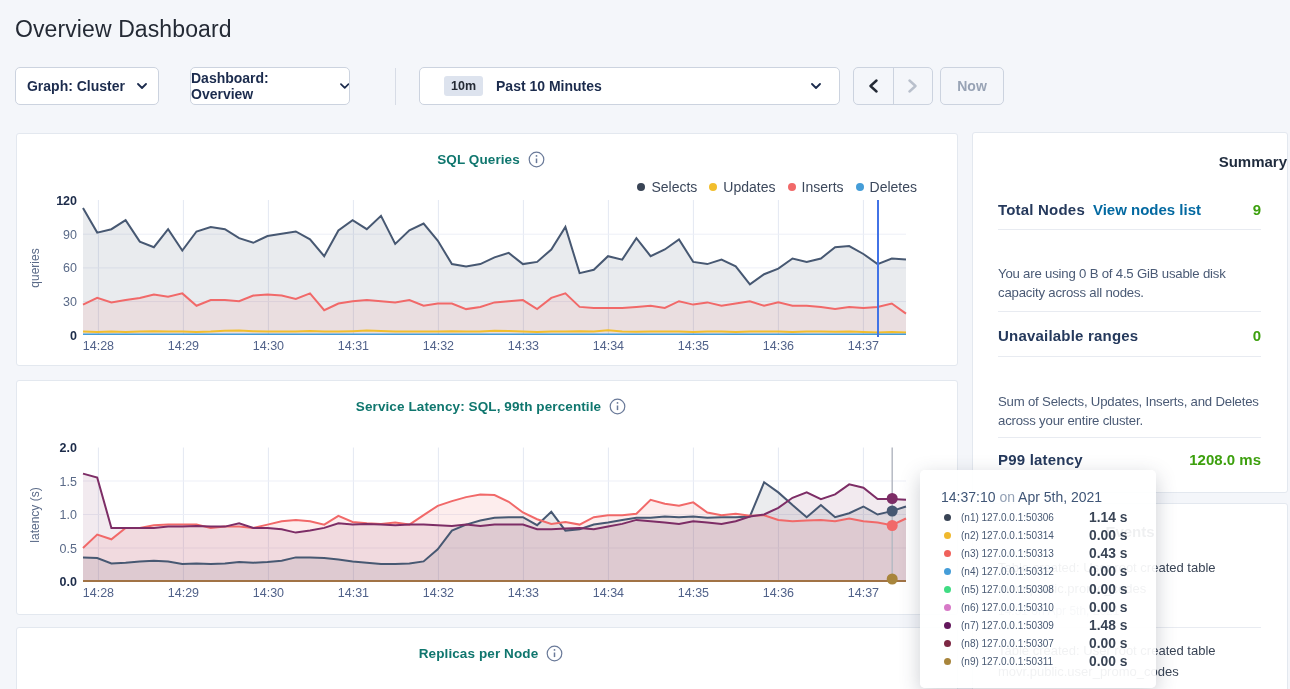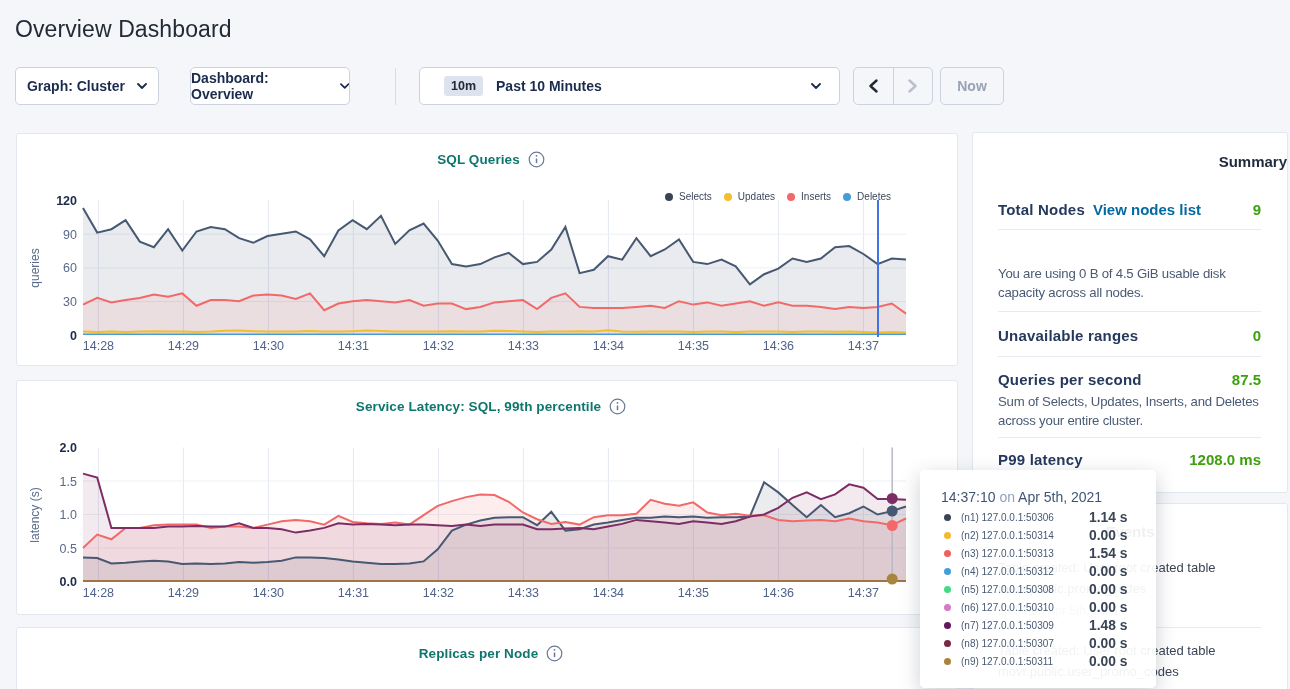--- a/index.html
+++ b/index.html
@@ -6,21 +6,21 @@
 .btn { position:absolute; top:67px; height:38px; background:#fff; border:1px solid #ccd3df; border-radius:5px; display:flex; align-items:center; font-size:14px; font-weight:bold; color:#1b2b4d; }
 .chev { margin-left:12px; }
 .vdiv { position:absolute; left:395px; top:68px; width:1px; height:37px; background:#d7dce6; }
 .badge { background:#dde3ee; border-radius:3px; font-size:12.5px; font-weight:bold; color:#242a35; padding:3px 7px; margin-right:13px; }
 .arrgrp { position:absolute; left:853px; top:67px; width:80px; height:38px; border:1px solid #ccd3df; border-radius:5px; display:flex; }
 .arr { width:40px; display:flex; align-items:center; justify-content:center; }
 .arr+.arr { border-left:1px solid #ccd3df; }
 .nowbtn { position:absolute; left:940px; top:67px; width:64px; height:38px; border:1px solid #ccd3df; border-radius:5px; display:flex; align-items:center; justify-content:center; font-size:14px; font-weight:bold; color:#98a3b5; }
 .card { position:absolute; background:#fff; border:1px solid #e3e8ef; border-radius:3px; }
 .ctitle { position:absolute; left:4px; top:17px; width:100%; display:flex; align-items:center; justify-content:center; font-size:13.5px; font-weight:bold; color:#0f766e; letter-spacing:0.1px; }
-.legend { position:absolute; right:66px; top:45px; display:flex; font-size:10px; color:#3c485c;margin-top:12px; }
+.legend { position:absolute; right:40px; top:45px; display:flex; font-size:14px; color:#3c485c; }
 .li { display:flex; align-items:center; margin-left:12px; }
 .dot { width:8px; height:8px; border-radius:50%; display:inline-block; margin-right:6px; }
 .sumcard { left:972px; top:132px; width:316px; height:361px; }
 .sumtitle { text-align:right; font-size:15px; font-weight:bold; color:#1f2b3d; padding-top:20px; }
 .srow { position:absolute; left:25px; right:26px; display:flex; align-items:baseline; }
 .slabel { font-size:15px; font-weight:bold; color:#25395c; letter-spacing:0.2px; }
 .slink { font-size:15px; font-weight:bold; color:#0369a1; margin-left:8px; }
 .sval { margin-left:auto; font-size:15px; font-weight:bold; color:#3da00e; }
 .ssub { position:absolute; left:25px; right:24px; font-size:13.2px; color:#4a5a75; line-height:18.5px; letter-spacing:-0.2px; }
 .sdiv { position:absolute; left:25px; right:26px; height:1px; background:#e8ebf1; }
@@ -212,24 +212,20 @@
       <span class="sval">9</span>
     </div>
 <div class="sdiv" style="top:96px"></div>
 <div class="ssub" style="top:132px">You are using 0 B of 4.5 GiB usable disk capacity across all nodes.</div>
 <div class="sdiv" style="top:178px"></div>
 <div class="srow" style="top:194px">
       <span class="slabel">Unavailable ranges</span>
       <span class="sval">0</span>
     </div>
 <div class="sdiv" style="top:223px"></div>
-<div class="srow" style="top:238px">
-      <span class="slabel">Queries per second</span>
-      <span class="sval">87.5</span>
-    </div>
 <div class="ssub" style="top:260px">Sum of Selects, Updates, Inserts, and Deletes across your entire cluster.</div>
 <div class="sdiv" style="top:304px"></div>
 <div class="srow" style="top:318px">
       <span class="slabel">P99 latency</span>
       <span class="sval">1208.0 ms</span>
     </div>
 </div>
 
 <div class="card" style="left:972px;top:503px;width:316px;height:200px">
 <div class="evttitle">Events</div>
@@ -246,21 +242,21 @@
       <span class="tval">1.14 s</span>
     </div>
     <div class="trow" style="top:56px">
       <span class="tdot" style="background:#f0b92e"></span>
       <span class="tname">(n2) 127.0.0.1:50314</span>
       <span class="tval">0.00 s</span>
     </div>
     <div class="trow" style="top:74px">
       <span class="tdot" style="background:#f0615b"></span>
       <span class="tname">(n3) 127.0.0.1:50313</span>
-      <span class="tval">1.54 s</span>
+      <span class="tval">0.43 s</span>
     </div>
     <div class="trow" style="top:92px">
       <span class="tdot" style="background:#459dd8"></span>
       <span class="tname">(n4) 127.0.0.1:50312</span>
       <span class="tval">0.00 s</span>
     </div>
     <div class="trow" style="top:110px">
       <span class="tdot" style="background:#3fdc83"></span>
       <span class="tname">(n5) 127.0.0.1:50308</span>
       <span class="tval">0.00 s</span>

